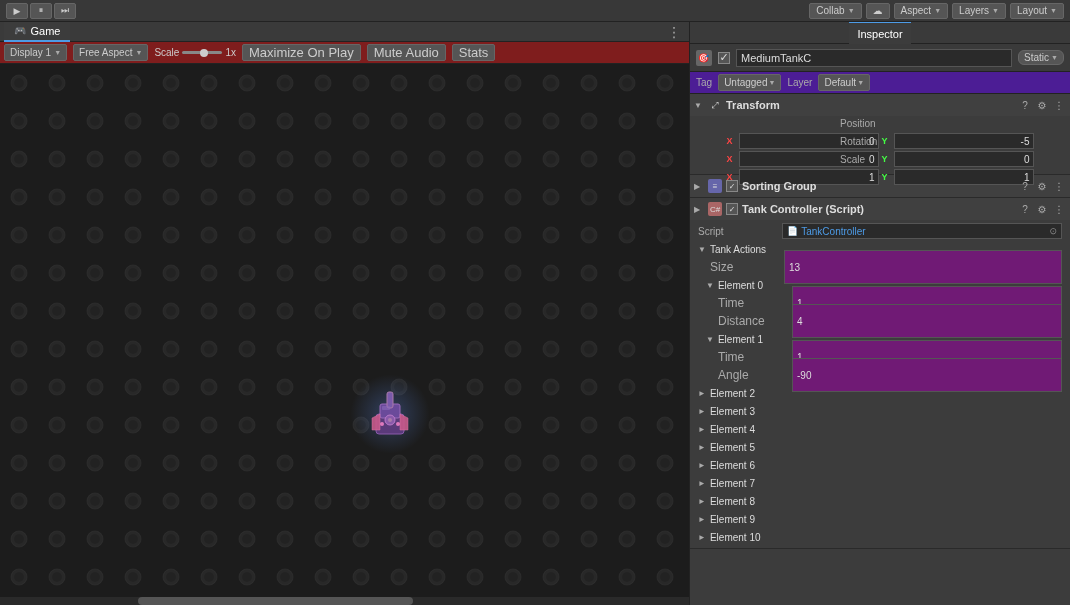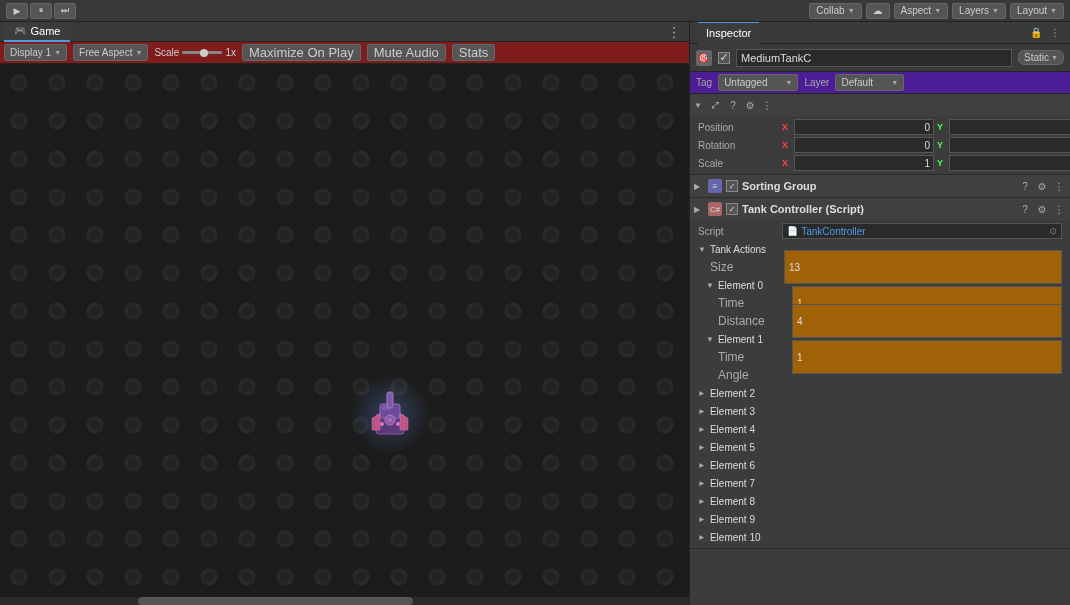--- a/index.html
+++ b/index.html
@@ -223,20 +223,21 @@
 
     
     .inspector-header {
       height: 22px;
       background: #3a3a3a;
       display: flex;
       align-items: center;
       justify-content: space-between;
       padding: 0 8px;
       border-bottom: 1px solid #222;
+      flex-direction: column;
     }
     .inspector-tabs {
       display: flex;
       align-items: center;
       gap: 2px;
     }
     .inspector-tab {
       padding: 0 8px;
       height: 22px;
       display: flex;
@@ -327,21 +328,21 @@
     }
     .tag-label { color: #aaa; font-size: 10px; }
     .tag-dropdown {
       height: 17px;
       padding: 0 5px;
       background: #555;
       border: 1px solid #666;
       border-radius: 2px;
       display: flex;
       align-items: center;
-      gap: 18px;
+      gap: 1px;
       cursor: pointer;
       font-size: 10px;
       color: #ccc;
     }
 
     
     .inspector-content {
       flex: 1;
       overflow-y: auto;
       background: #3c3c3c;
@@ -407,20 +408,21 @@
     
     .component-fields {
       padding: 2px 0;
     }
     .field-row {
       height: 18px;
       display: flex;
       align-items: center;
       padding: 0 8px;
       gap: 4px;
+      flex-direction: column;
     }
     .field-label {
       width: 80px;
       color: #aaa;
       font-size: 10px;
       flex-shrink: 0;
     }
     .field-xyz {
       display: flex;
       align-items: center;
@@ -522,21 +524,21 @@
       gap: 4px;
     }
     .sub-field-label {
       width: 70px;
       color: #aaa;
       font-size: 12px;
     }
     .sub-field-input {
       flex: 1;
       height: 32px;
-      background: #a16207;
+      background: #701a75;
       border: 1px solid #555;
       color: #ddd;
       font-size: 10px;
       padding: 16px 4px;
     }
 
     
     .more-icon {
       margin-left: auto;
       font-size: 14px;
@@ -697,20 +699,21 @@
         <span class="dropdown-arrow">▼</span>
       </div>
     </div>
 
     <div class="inspector-content">
 
       <div class="component-section">
         <div class="component-header">
           <span class="component-arrow">▼</span>
           <span class="component-icon">⤢</span>
+          <span class="component-name">Transform</span>
           <div class="component-header-icons">
             <div class="icon-btn">?</div>
             <div class="icon-btn">⚙</div>
             <div class="icon-btn">⋮</div>
           </div>
         </div>
         <div class="component-fields">
 
           <div class="field-row">
             <span class="field-label">Position</span>
@@ -825,20 +828,21 @@
             <div class="element-header">
               <span class="element-arrow">▼</span>
               <span class="element-label">Element 1</span>
             </div>
             <div class="sub-field">
               <span class="sub-field-label">Time</span>
               <input class="sub-field-input" value="1" style="">
             </div>
             <div class="sub-field">
               <span class="sub-field-label">Angle</span>
+              <input class="sub-field-input" value="-90" style="">
             </div>
           </div>
 
           <div id="collapsed-elements-container">
           <div class="element-header">
                 <span class="element-collapsed-arrow" style="display:inline-block;transform:rotate(-90deg);font-size:8px;color:#aaa;">▼</span>
     <span class="element-label">Element 2</span>
               </div>
               <div class="element-header">
                 <span class="element-collapsed-arrow" style="display:inline-block;transform:rotate(-90deg);font-size:8px;color:#aaa;">▼</span>

